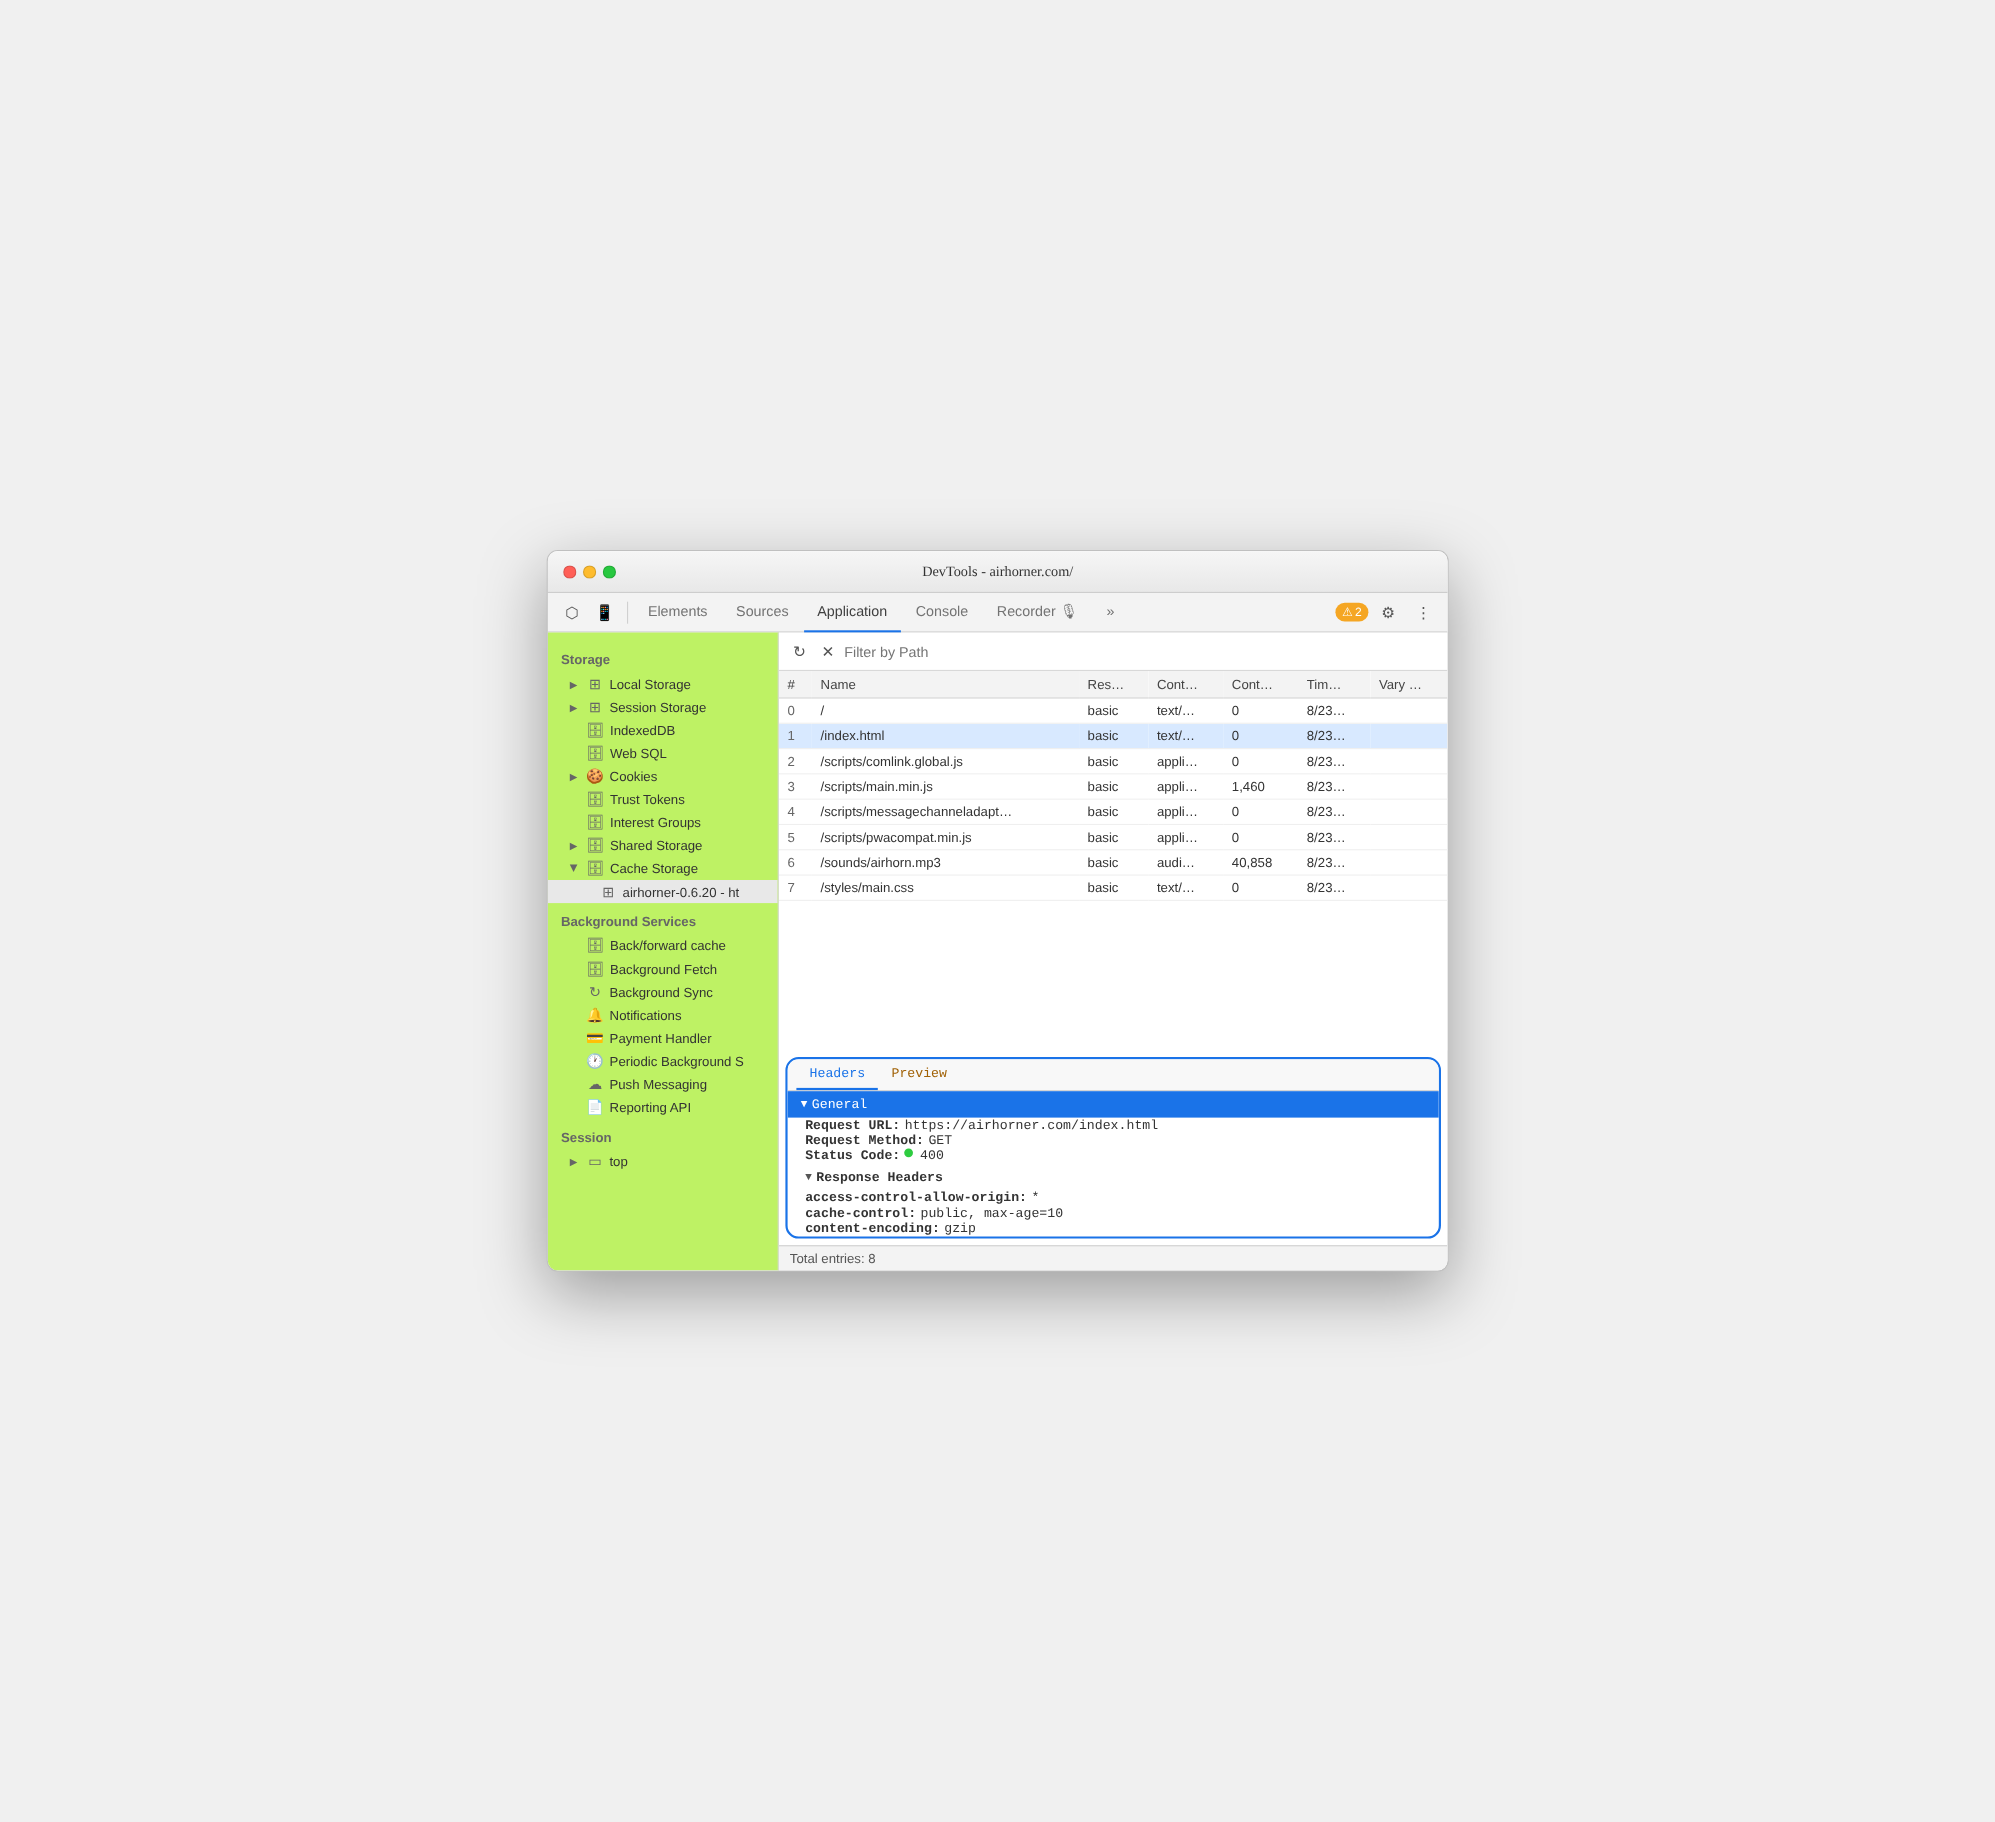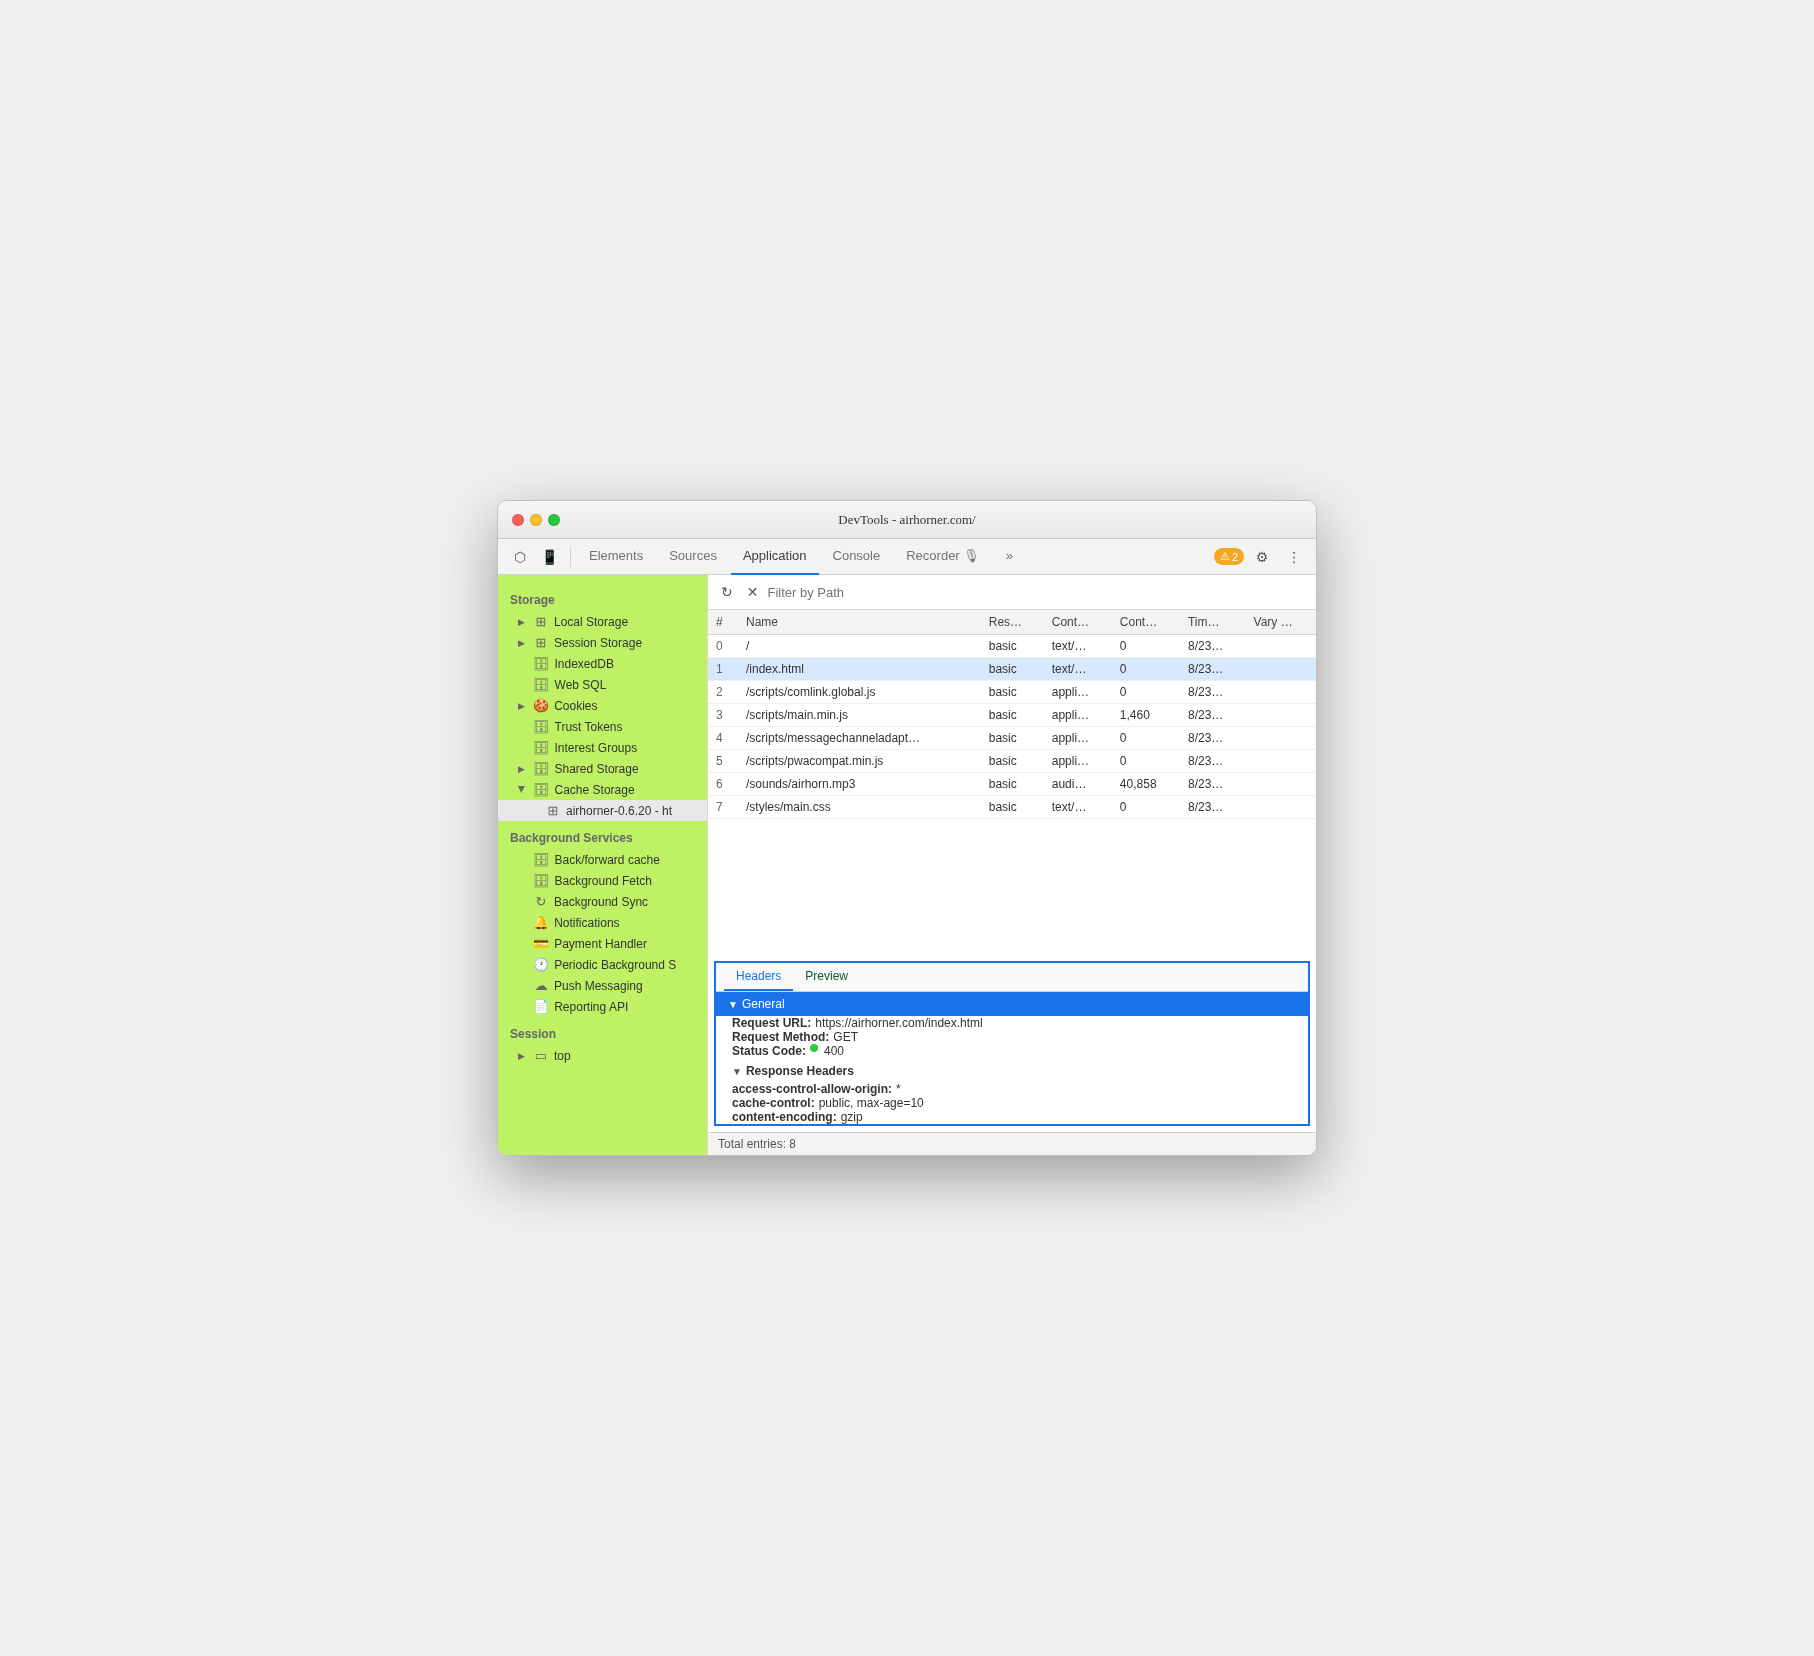--- a/index.html
+++ b/index.html
@@ -221,36 +221,37 @@
     tbody tr.selected { background: #d8e9ff; }
     td {
       padding: 4px 8px;
       color: #333;
       font-size: 12px;
     }
     td:first-child { color: #666; width: 30px; }
     
     .details-panel {
       border: 2.5px solid #1a73e8;
-      border-radius: 0;
+      border-radius: 12px;
       margin: 6px;
       background: #fff;
       overflow: hidden;
+      font-family: Liberation Mono, monospace;
     }
     .details-tabs {
       display: flex;
       border-bottom: 1px solid #d0d0d0;
       background: #f8f8f8;
       padding: 0 8px;
     }
     .details-tab {
       padding: 6px 12px;
       font-size: 12px;
       cursor: pointer;
-      color: #14532d;
+      color: #a16207;
       border-bottom: 2px solid transparent;
     }
     .details-tab.active {
       color: #1a73e8;
       border-bottom: 2px solid #1a73e8;
     }
     .details-content {
       padding: 0;
     }
     .section-header {

